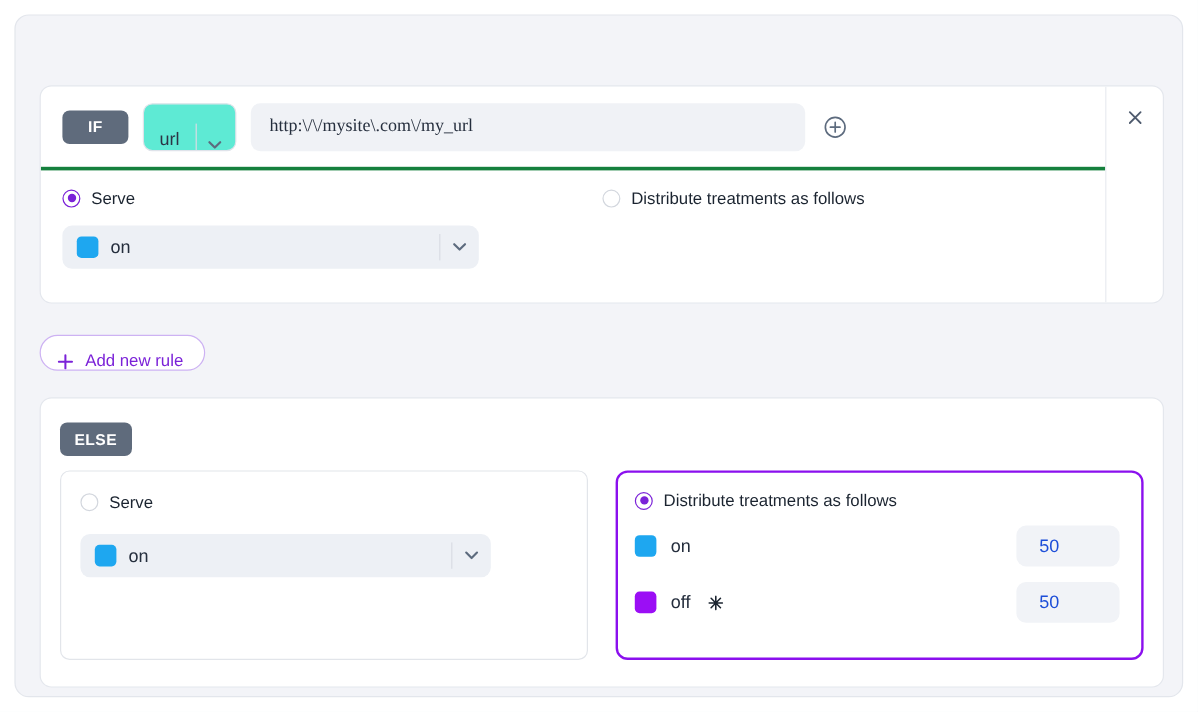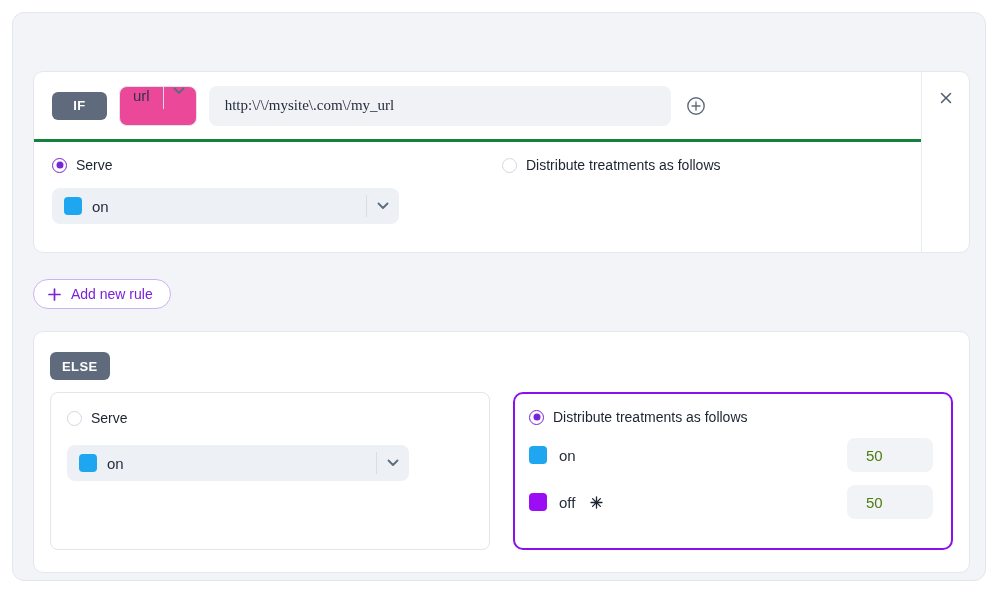--- a/index.html
+++ b/index.html
@@ -28,22 +28,22 @@
     background:#fff; border:1px solid #e4e7ed; border-radius:10px; display:flex; overflow:hidden; }
   .rule-main { flex:1; min-width:0; display:flex; flex-direction:column; }
   .close-col { width:48px; border-left:1px solid #e9ecf0; display:flex;
     justify-content:center; align-items:flex-start; padding-top:20px; cursor:pointer; }
 
   .if-row { height:70px; display:flex; align-items:center; padding:0 18px;
     gap:12px; border-bottom:3px solid #15803d; flex:none; }
   .kw-badge { min-width:55px; height:28px; border-radius:6px; background:var(--badge-bg);
     color:#fff; font-size:13px; font-weight:700; letter-spacing:.4px;
     display:inline-flex; align-items:center; justify-content:center; padding:0 12px; }
-  .select-white { height:40px; background:#ec4899; border:1px solid #dfe3ea; border-radius:8px;
-    display:flex; align-items:flex-start; padding:0 11px 0 13px; font-size:15px; color:#2c3545;
+  .select-white { height:40px; background:#5eead4; border:1px solid #dfe3ea; border-radius:8px;
+    display:flex; align-items:flex-end; padding:0 11px 0 13px; font-size:15px; color:#2c3545;
     cursor:pointer; flex:none; }
   .sel-divider { width:1px; height:22px; background:#d9dde4; margin:0 9px 0 13px; }
   .mi { margin-right:8px; display:flex; }
   .regex-input { flex:1; max-width:462px; height:40px; background:#f0f2f6; border:none;
     border-radius:8px; padding:0 16px; font-size:15px; color:#252e3d; font-family:Liberation Serif, serif; }
   .plus-btn { display:flex; margin-left:3px; cursor:pointer; }
 
   .serve-area { padding:15px 18px; }
   .radio-line { display:flex; align-items:center; }
   .radio-group { display:flex; align-items:center; gap:9px; cursor:pointer; }
@@ -58,36 +58,36 @@
   .treatment-select { margin-top:15px; width:347px; height:36px; background:#edf0f5;
     border-radius:8px; display:flex; align-items:center; padding:0 10px 0 12px; gap:10px;
     font-size:15px; color:#252e3d; cursor:pointer; }
   .swatch { width:18px; height:18px; border-radius:4px; flex:none; }
   .ts-right { margin-left:auto; display:flex; align-items:center; }
   .ts-right .sel-divider { margin:0 10px 0 0; }
 
   
   .add-rule-btn { position:absolute; left:20px; top:266px; height:30px; border-radius:16px;
     border:1px solid #cdb2f3; background:#fff; color:var(--accent); font-size:14px;
-    display:inline-flex; align-items:center; gap:10px; padding:0 17px 0 14px;
+    display:inline-flex; align-items:flex-end; gap:10px; padding:0 17px 0 14px;
     cursor:pointer; font-family:inherit; }
 
   
   .else-card { position:absolute; left:20px; top:318px; width:937px; height:242px;
     background:#fff; border:1px solid #e4e7ed; border-radius:10px; padding:20px 16px 16px; }
   .else-body { display:flex; gap:23px; margin-top:12px; }
   .sub-card { width:442px; height:158px; border-radius:8px; }
   .sub-left { border:1px solid #e2e5ea; padding:17px 16px; }
   .sub-left .treatment-select { margin-top:19px; width:342px; }
   .sub-right { border:2px solid var(--selected-border); border-radius:10px; padding:15px 18px 0 14px; }
   .dist-row { display:flex; align-items:center; gap:12px; margin-top:13px; height:34px; }
   .dist-label { font-size:15px; color:#252e3d; }
   .default-star { display:flex; margin-left:3px; }
   .pct-input { margin-left:auto; width:86px; height:34px; background:#f1f3f7; border:none;
-    border-radius:8px; font-size:15px; color:#4d7c0f; padding-left:19px; font-family:inherit; }
+    border-radius:8px; font-size:15px; color:#1d4ed8; padding-left:19px; font-family:inherit; }
 
   svg { display:block; }
 </style>
 </head>
 <body>
 
 <div class="container">
 
 
   <div class="rule-card">

